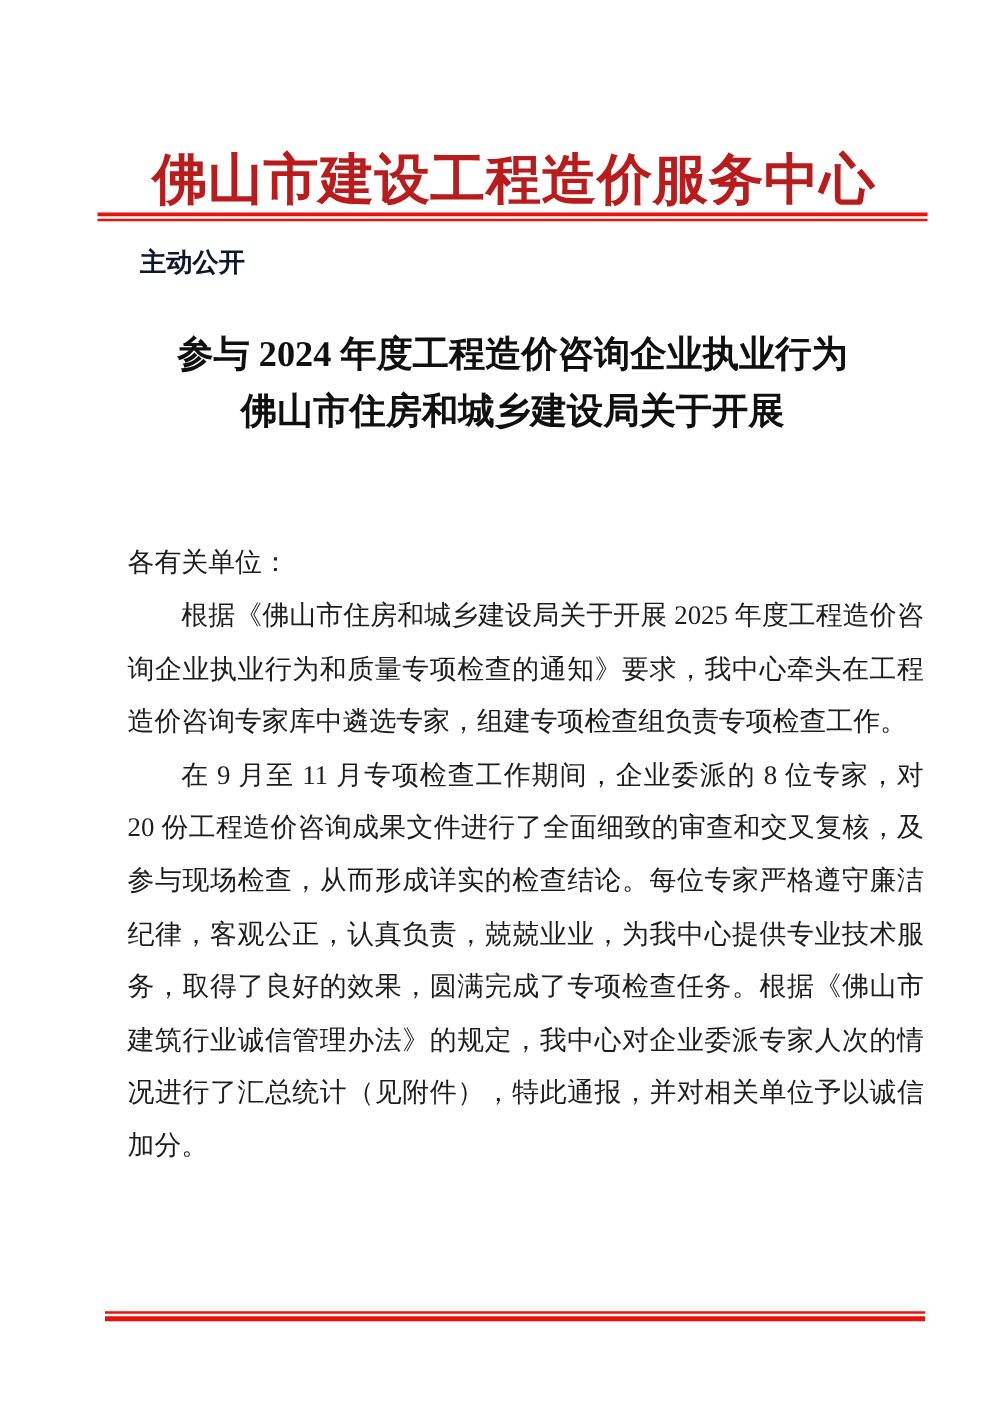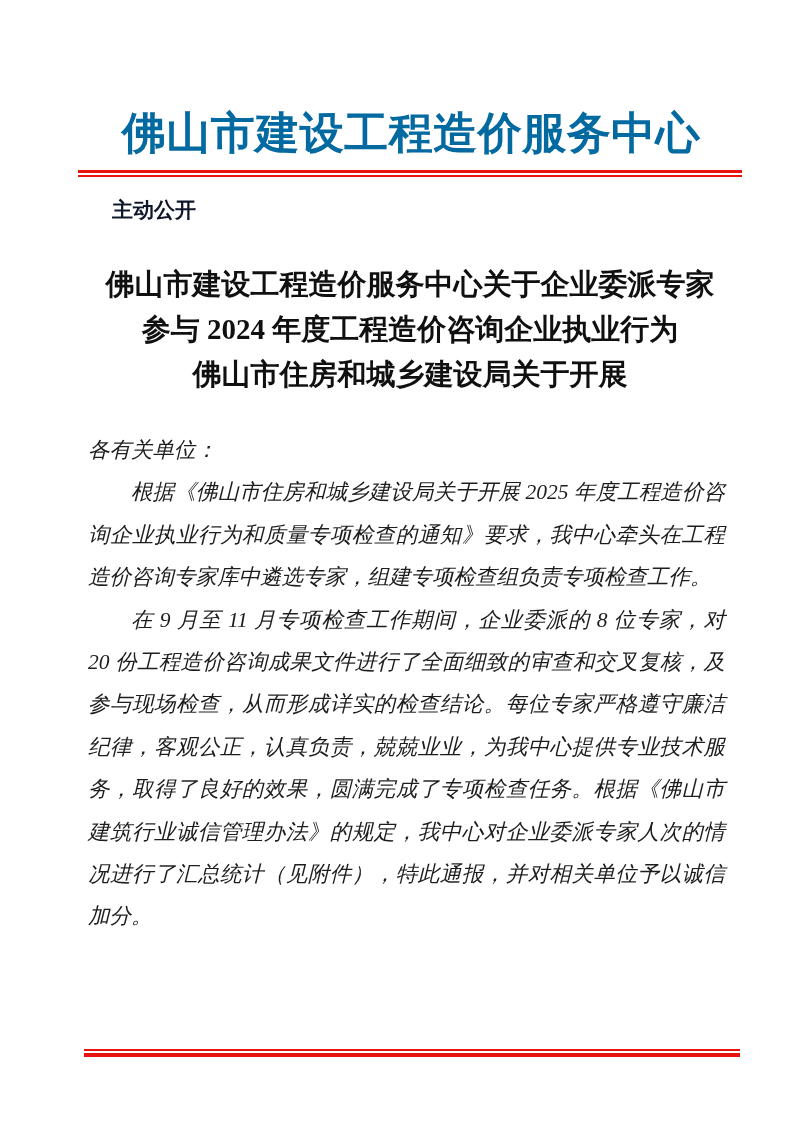--- a/index.html
+++ b/index.html
@@ -17,27 +17,27 @@
   }
   .page {
     position: absolute;
     left: 0; top: 0;
     width: 800px;
     height: 1132px;
     background: #ffffff;
   }
   .org-title {
     position: absolute;
-    top: 104px;
+    top: 114px;
     left: 80px;
     width: 662px;
     text-align: center;
     font-size: 44px;
     font-weight: bold;
-    color: #0369a1;
+    color: #b91c1c;
     white-space: nowrap;
     letter-spacing: 0.5px;
   }
   .rule-top {
     position: absolute;
     top: 170px;
     left: 78px;
     width: 664px;
     height: 2px;
     background: #ffffff;
@@ -60,28 +60,27 @@
     width: 700px;
     text-align: center;
     font-size: 29px;
     font-weight: bold;
     line-height: 45px;
     color: #101010;
   }
   .body-text {
     position: absolute;
     top: 429px;
-    left: 88px;
+    left: 102px;
     width: 637px;
     font-size: 21.5px;
     line-height: 42.4px;
     text-align: justify;
     text-justify: inter-ideograph;
     color: #1d1d1d;
-    font-style: italic;
   }
   .body-text p {
     margin: 0;
     padding: 0;
     text-indent: 2em;
   }
   .body-text p.salutation {
     text-indent: 0;
   }
   .rule-bottom {
@@ -100,21 +99,20 @@
 
 <div class="page">
 
   <div class="org-title">佛山市建设工程造价服务中心</div>
 
   <div class="rule-top"></div>
 
   <div class="disclosure">主动公开</div>
 
   <div class="doc-title">
-    <div>佛山市建设工程造价服务中心关于企业委派专家</div>
     <div>参与 2024 年度工程造价咨询企业执业行为</div>
     <div>佛山市住房和城乡建设局关于开展</div>
   </div>
 
   <div class="body-text">
     <p class="salutation">各有关单位：</p>
     <p>根据《佛山市住房和城乡建设局关于开展 2025 年度工程造价咨询企业执业行为和质量专项检查的通知》要求，我中心牵头在工程造价咨询专家库中遴选专家，组建专项检查组负责专项检查工作。</p>
     <p>在 9 月至 11 月专项检查工作期间，企业委派的 8 位专家，对 20 份工程造价咨询成果文件进行了全面细致的审查和交叉复核，及参与现场检查，从而形成详实的检查结论。每位专家严格遵守廉洁纪律，客观公正，认真负责，兢兢业业，为我中心提供专业技术服务，取得了良好的效果，圆满完成了专项检查任务。根据《佛山市建筑行业诚信管理办法》的规定，我中心对企业委派专家人次的情况进行了汇总统计（见附件），特此通报，并对相关单位予以诚信加分。</p>
   </div>
 

